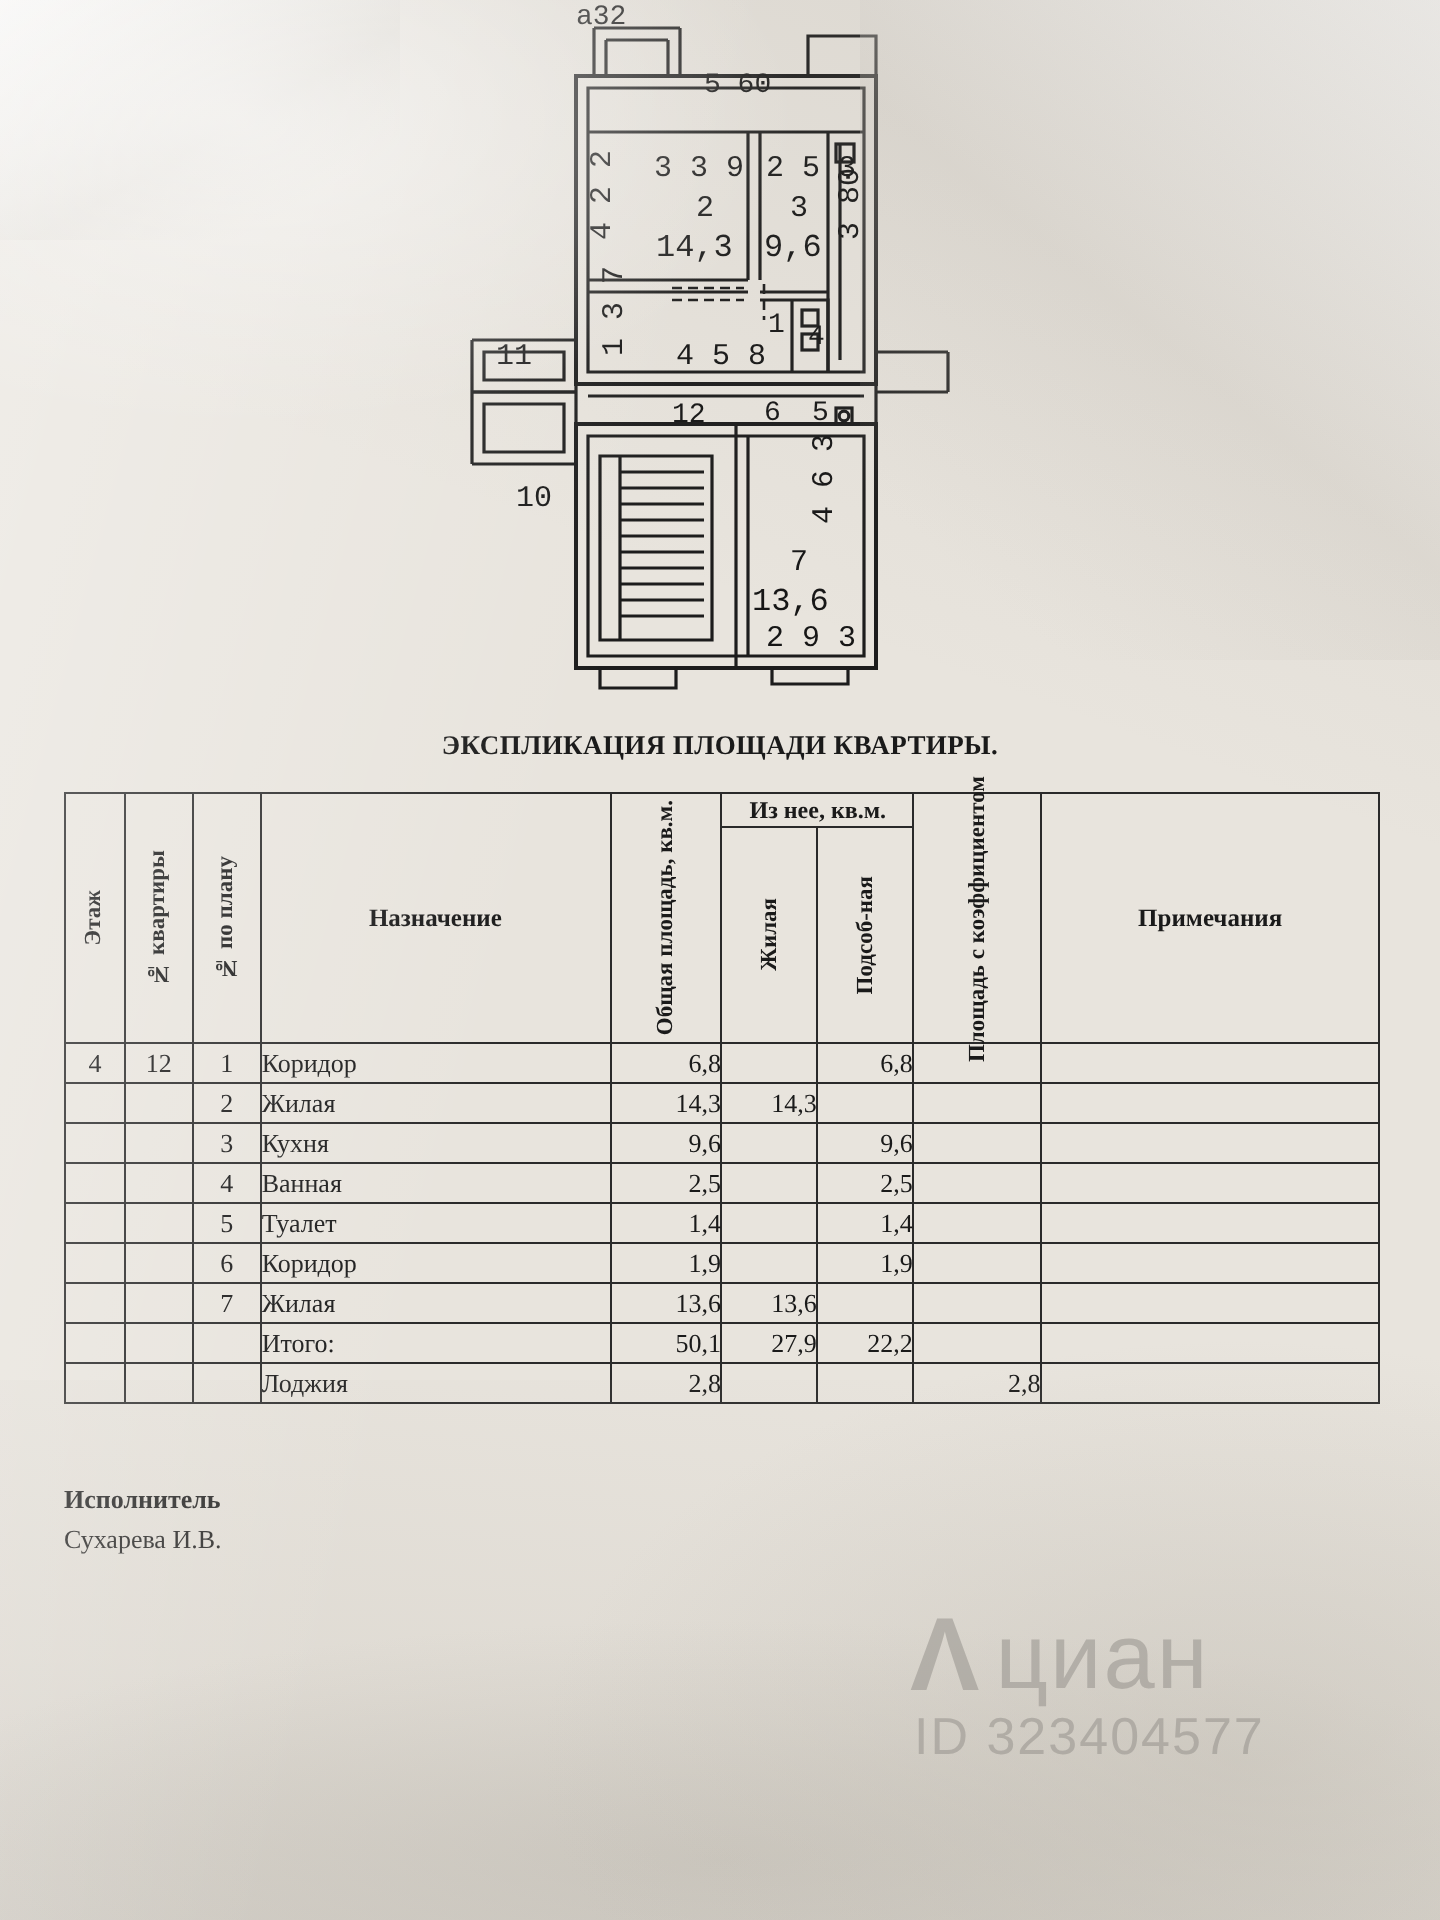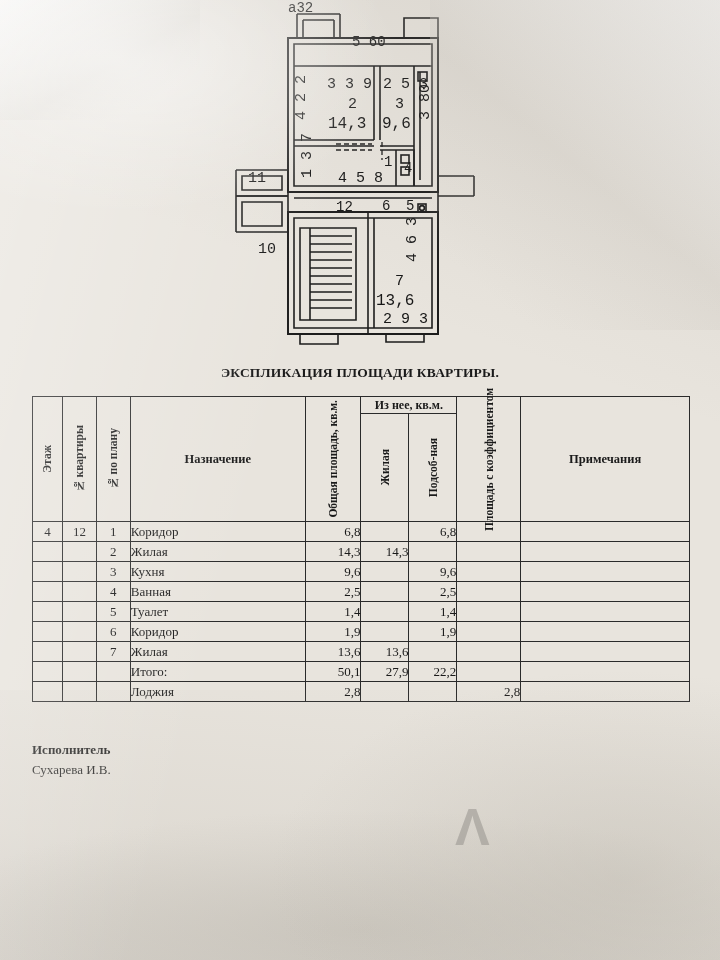--- a/index.html
+++ b/index.html
@@ -443,14 +443,16 @@
 </div>
 
 <div class="footer">
   <div class="bold">Исполнитель</div>
   <div>Сухарева И.В.</div>
 </div>
 
 <div class="watermark">
   <div class="wm-row">
     <span class="wm-mark">Λ</span>
+    <span class="wm-text">циан</span>
   </div>
+  <div class="wm-id">ID 323404577</div>
 </div>
 
 </body></html>

